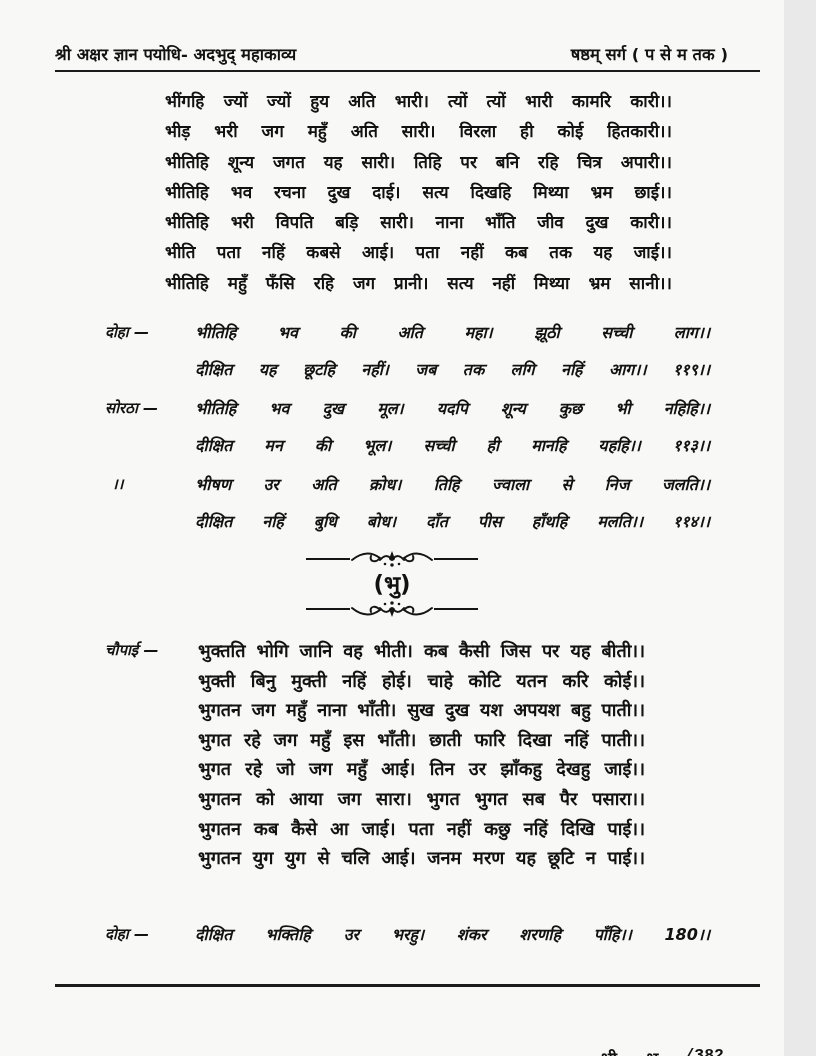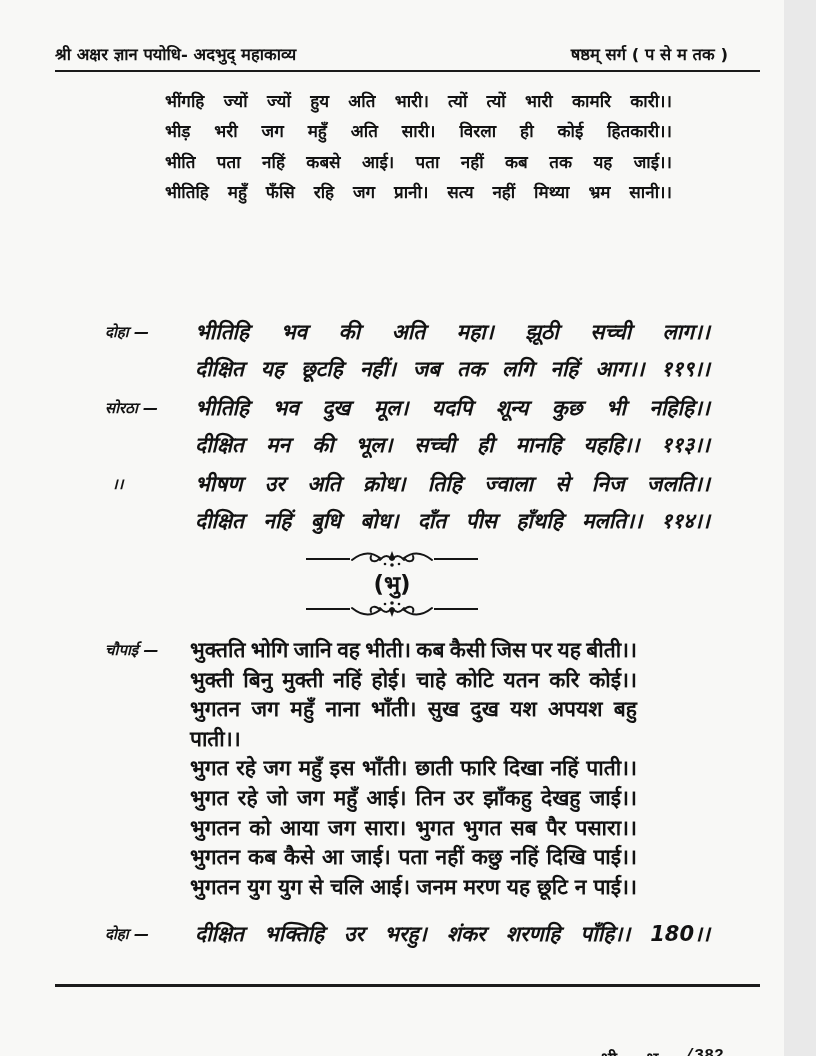--- a/index.html
+++ b/index.html
@@ -55,36 +55,35 @@
     left: 105px; top: 0;
     font-style: italic;
     font-size: 15px;
     line-height: 37px;
     white-space: nowrap;
   }
   .labeled .vlines {
     position: absolute;
     left: 195px; top: 0;
     width: 515px;
-    font-size: 21px;
+    font-size: 16px;
     line-height: 37px;
   }
   .italic-lines { font-style: italic; }
   .doha1    { top: 314px; }
   .soratha  { top: 390px; }
   .verse114 { top: 466px; }
   .verse114 .vlabel { left: 112px; }
   .chaupai  { top: 636px; }
   .chaupai .vlines {
-    left: 190px;
+    left: 198px;
     width: 447px;
-    font-size: 21px;
+    font-size: 18px;
     line-height: 29.6px;
     font-style: normal;
-    font-family: Liberation Serif, serif;
   }
   .chaupai .vlabel { line-height: 29.6px; }
   .doha2 { top: 916px; }
   
   .divider {
     position: absolute;
     top: 548px; left: 0; right: 0;
     display: flex;
     flex-direction: column;
     align-items: center;
@@ -129,20 +128,23 @@
 
   <div class="header">
     <span>श्री अक्षर ज्ञान पयोधि- अदभुद् महाकाव्य</span>
     <span>षष्ठम् सर्ग ( प से म तक )</span>
   </div>
   <div class="header-rule"></div>
 
   <div class="block1">
     <div class="justify">भींगहि ज्यों ज्यों हुय अति भारी। त्यों त्यों भारी कामरि कारी।।</div>
     <div class="justify">भीड़ भरी जग महुँ अति सारी। विरला ही कोई हितकारी।।</div>
+    <div class="justify">भीतिहि शून्य जगत यह सारी। तिहि पर बनि रहि चित्र अपारी।।</div>
+    <div class="justify">भीतिहि भव रचना दुख दाई। सत्य दिखहि मिथ्या भ्रम छाई।।</div>
+    <div class="justify">भीतिहि भरी विपति बड़ि सारी। नाना भाँति जीव दुख कारी।।</div>
     <div class="justify">भीति पता नहिं कबसे आई। पता नहीं कब तक यह जाई।।</div>
     <div class="justify">भीतिहि महुँ फँसि रहि जग प्रानी। सत्य नहीं मिथ्या भ्रम सानी।।</div>
   </div>
 
   <div class="labeled doha1">
     <div class="vlabel">दोहा —</div>
     <div class="vlines italic-lines">
       <div class="justify">भीतिहि भव की अति महा। झूठी सच्ची लाग।।</div>
       <div class="justify">दीक्षित यह छूटहि नहीं। जब तक लगि नहिं आग।। ११९।।</div>
     </div>

